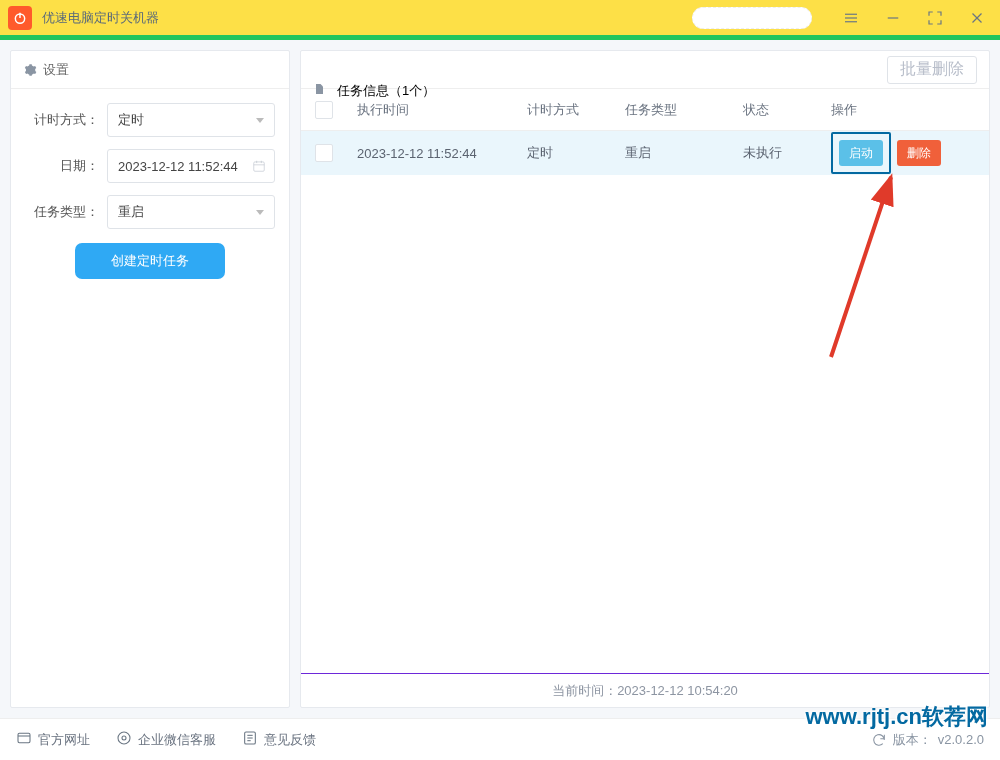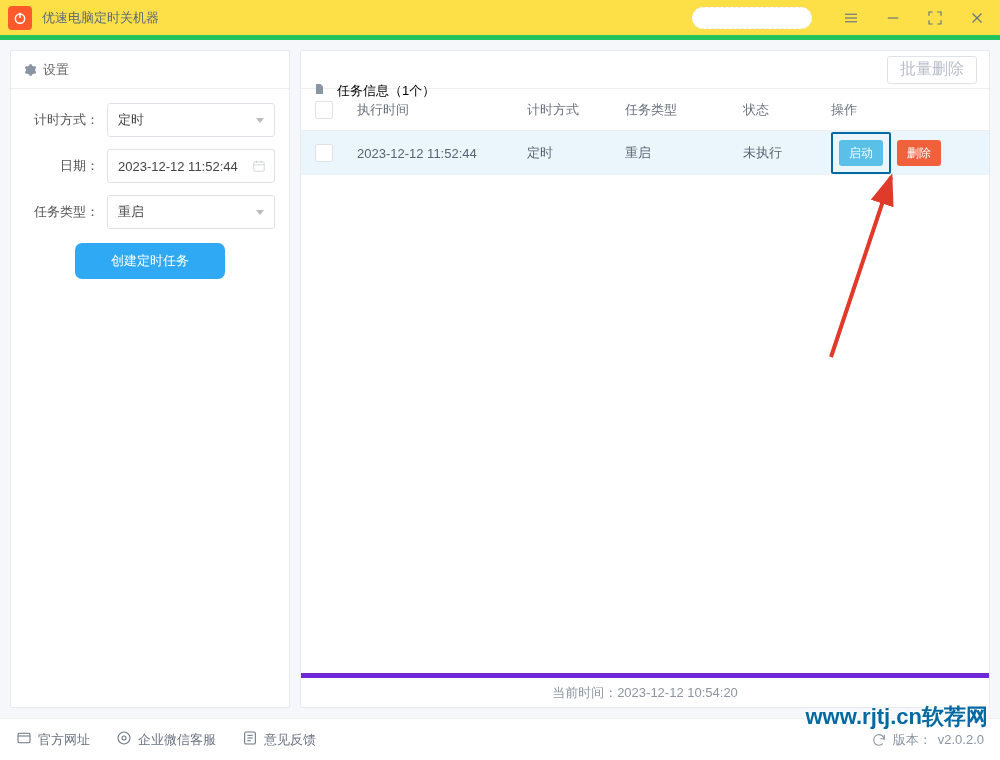--- a/index.html
+++ b/index.html
@@ -50,21 +50,21 @@
   .col-ops { flex: 0 0 110px; }
   .ops-cell { display: flex; gap: 6px; align-items: center; }
   .btn-start { background: #5bc0e8; color: #fff; border: none; height: 26px; padding: 0 10px; border-radius: 3px; font-size: 12px; cursor: pointer; }
   .highlight-box { padding: 6px; border: 2px solid #0369a1; border-radius: 2px; display: inline-flex; }
   .btn-delete { background: #f0603a; color: #fff; border: none; height: 26px; padding: 0 10px; border-radius: 3px; font-size: 12px; cursor: pointer; }
   .table-body { flex: 1; position: relative; }
   
   .arrow { position: absolute; top: 36px; left: 520px; pointer-events: none; }
   .arrow svg { width: 100px; height: 200px; }
 
-  .current-time { height: 34px; display: flex; align-items: center; justify-content: center; color: #8d95a2; font-size: 13px; border-top: 5px solid #6d28d9; }
+  .current-time { height: 34px; display: flex; align-items: center; justify-content: center; color: #8d95a2; font-size: 13px; border-top: 1px solid #6d28d9; }
 
   
   .footer { height: 42px; background: #fff; border-top: 1px solid #eee; display: flex; align-items: center; padding: 0 16px; gap: 26px; color: #6a7380; font-size: 13px; position: relative; }
   .footer-item { display: flex; align-items: center; gap: 6px; cursor: pointer; }
   .footer-icon svg { width: 16px; height: 16px; fill: none; stroke: #6a7683; stroke-width: 1.6; }
   .footer-spacer { flex: 1; }
   .version { display: flex; align-items: center; gap: 6px; color: #8a95a3; }
   .version svg { width: 16px; height: 16px; stroke: #8a95a3; fill: none; stroke-width: 1.6; }
   
   .watermark { position: absolute; right: 12px; bottom: 28px; font-size: 22px; font-weight: bold; color: #0369a1; text-shadow: 0 0 4px #fff, 0 0 4px #fff, 0 0 4px #fff; pointer-events: none; }

